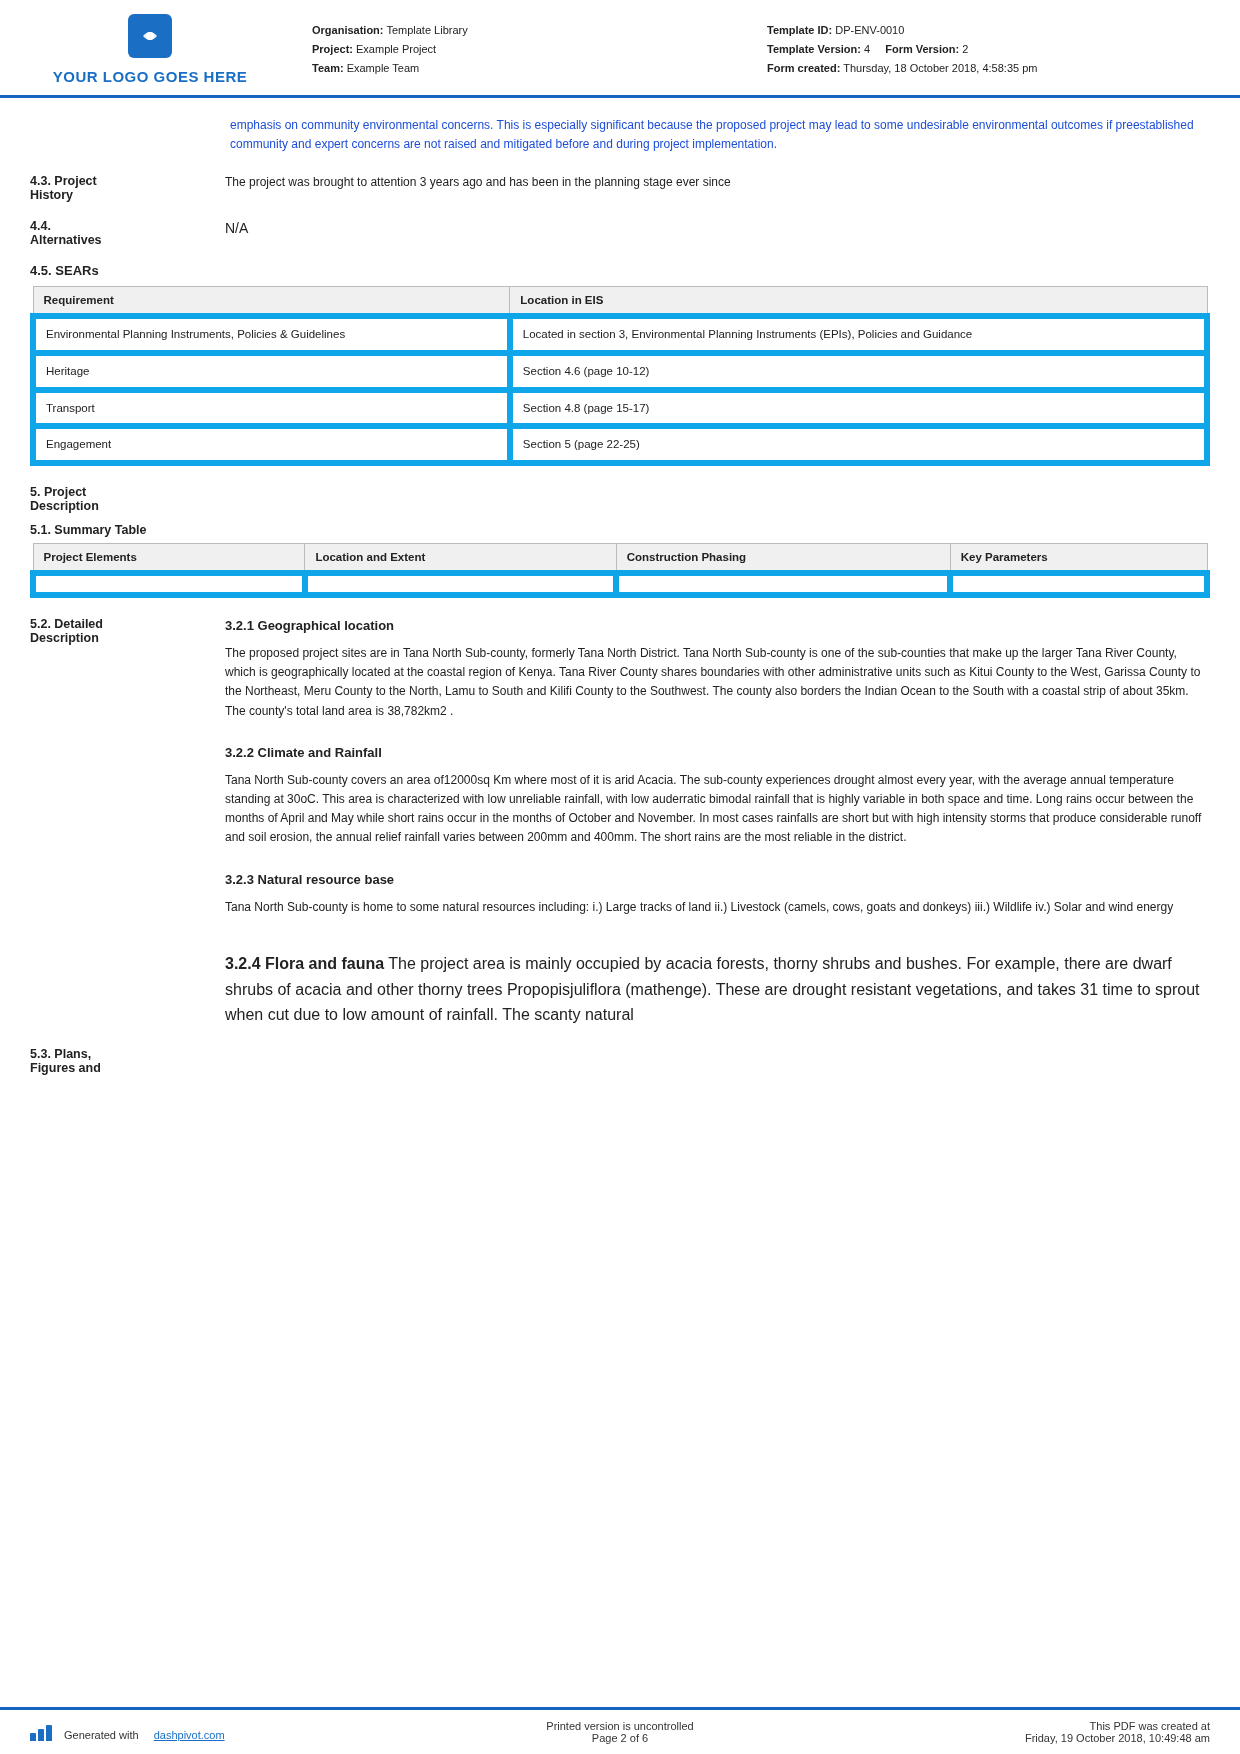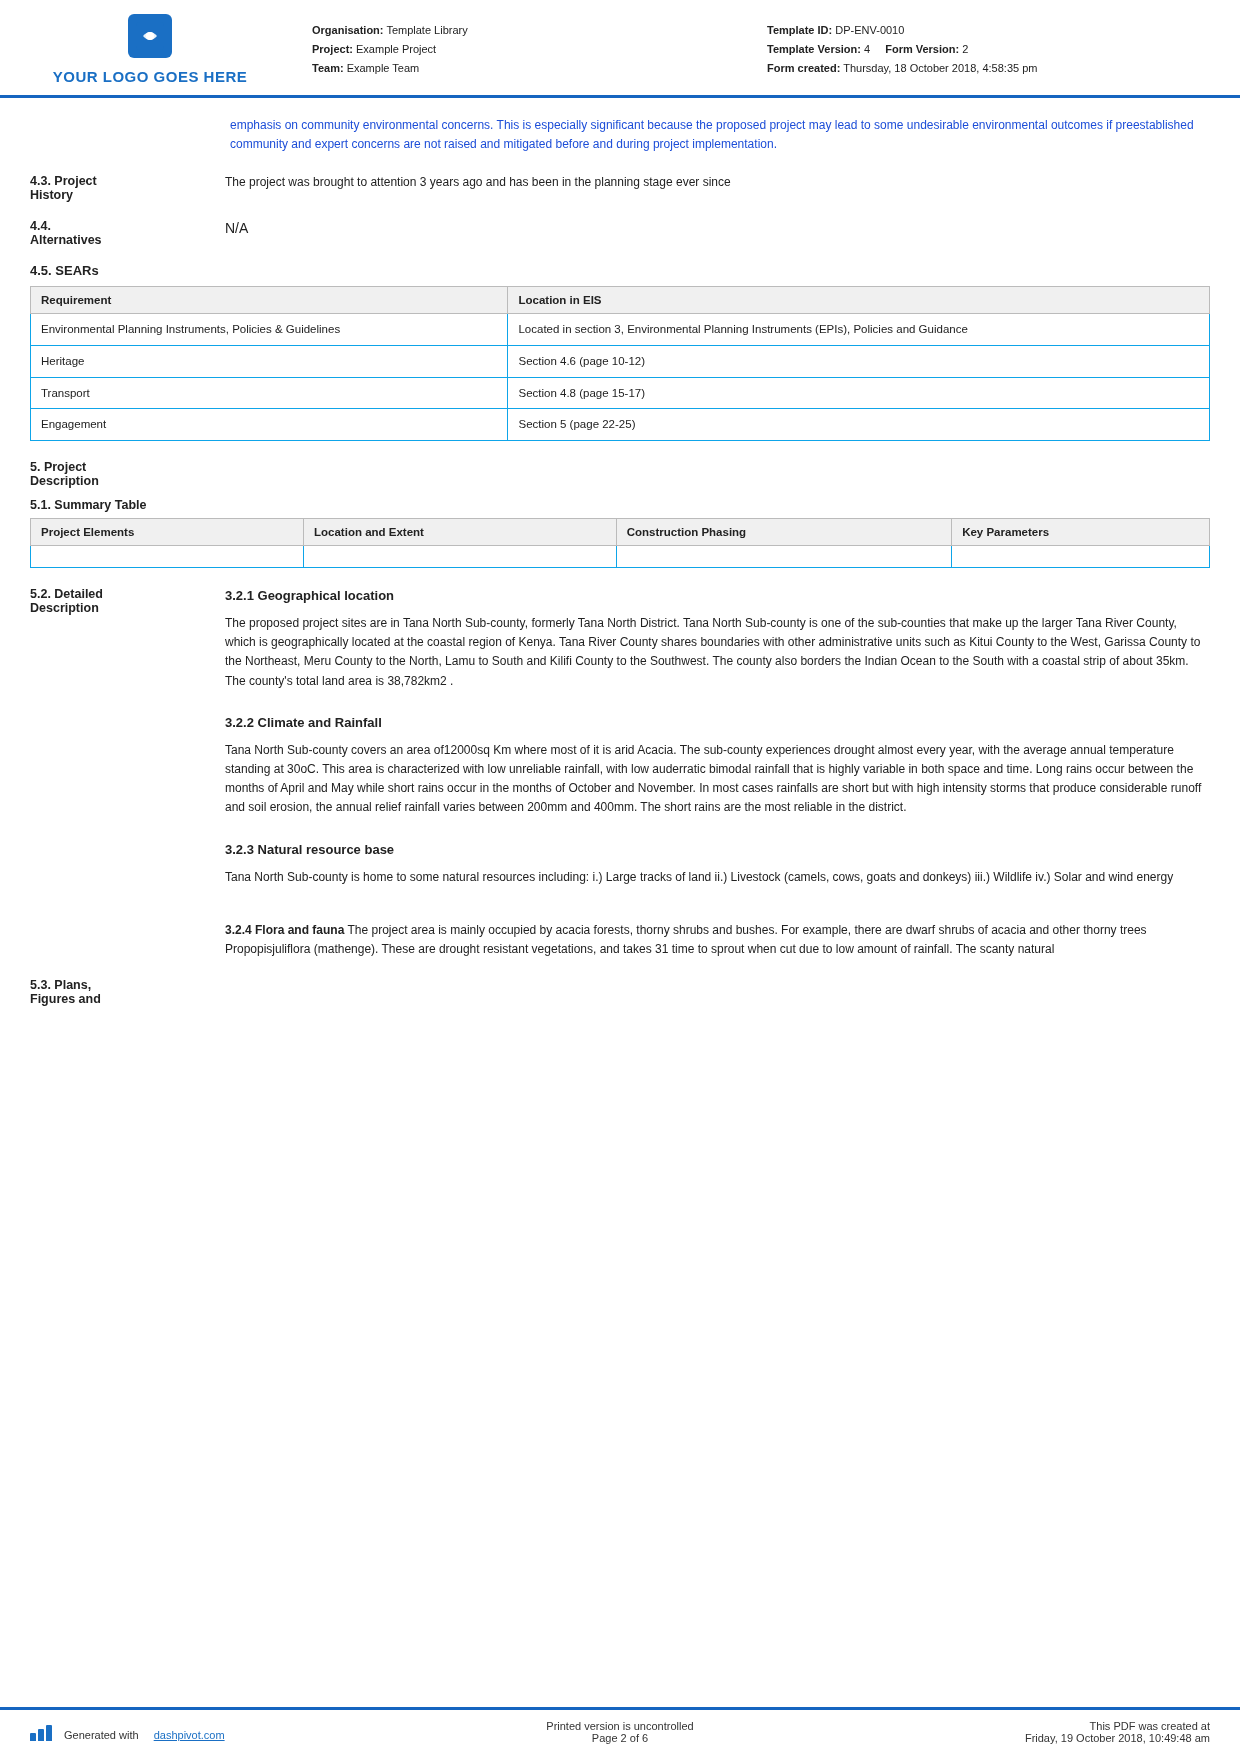--- a/index.html
+++ b/index.html
@@ -116,21 +116,21 @@
       border-radius: 7px;
     }
     .data-table th {
       background: #f0f0f0;
       border: 1px solid #bbb;
       padding: 7px 10px;
       text-align: left;
       font-weight: bold;
     }
     .data-table td {
-      border: 1px solid #0ea5e9;
+      border: 6px solid #0ea5e9;
       padding: 7px 10px;
       vertical-align: top;
       line-height: 1.45;
     }
     .data-table tr:first-child th { }
     .subsection-heading {
       font-weight: bold;
       font-size: 12.5px;
       margin-bottom: 6px;
       margin-top: 2px;
@@ -178,21 +178,21 @@
       font-size: 13px;
       margin-bottom: 8px;
       margin-top: 4px;
     }
     .natural-body {
       font-size: 12px;
       line-height: 1.6;
       margin-bottom: 34px;
     }
     .flora-para {
-      font-size: 12px;
+      font-size: 16px;
       line-height: 1.6;
       margin-bottom: 8px;
     }
     .flora-para strong {
       font-weight: bold;
     }
     
     .footer {
       border-top: 3px solid #1565c0;
       padding: 10px 30px;

